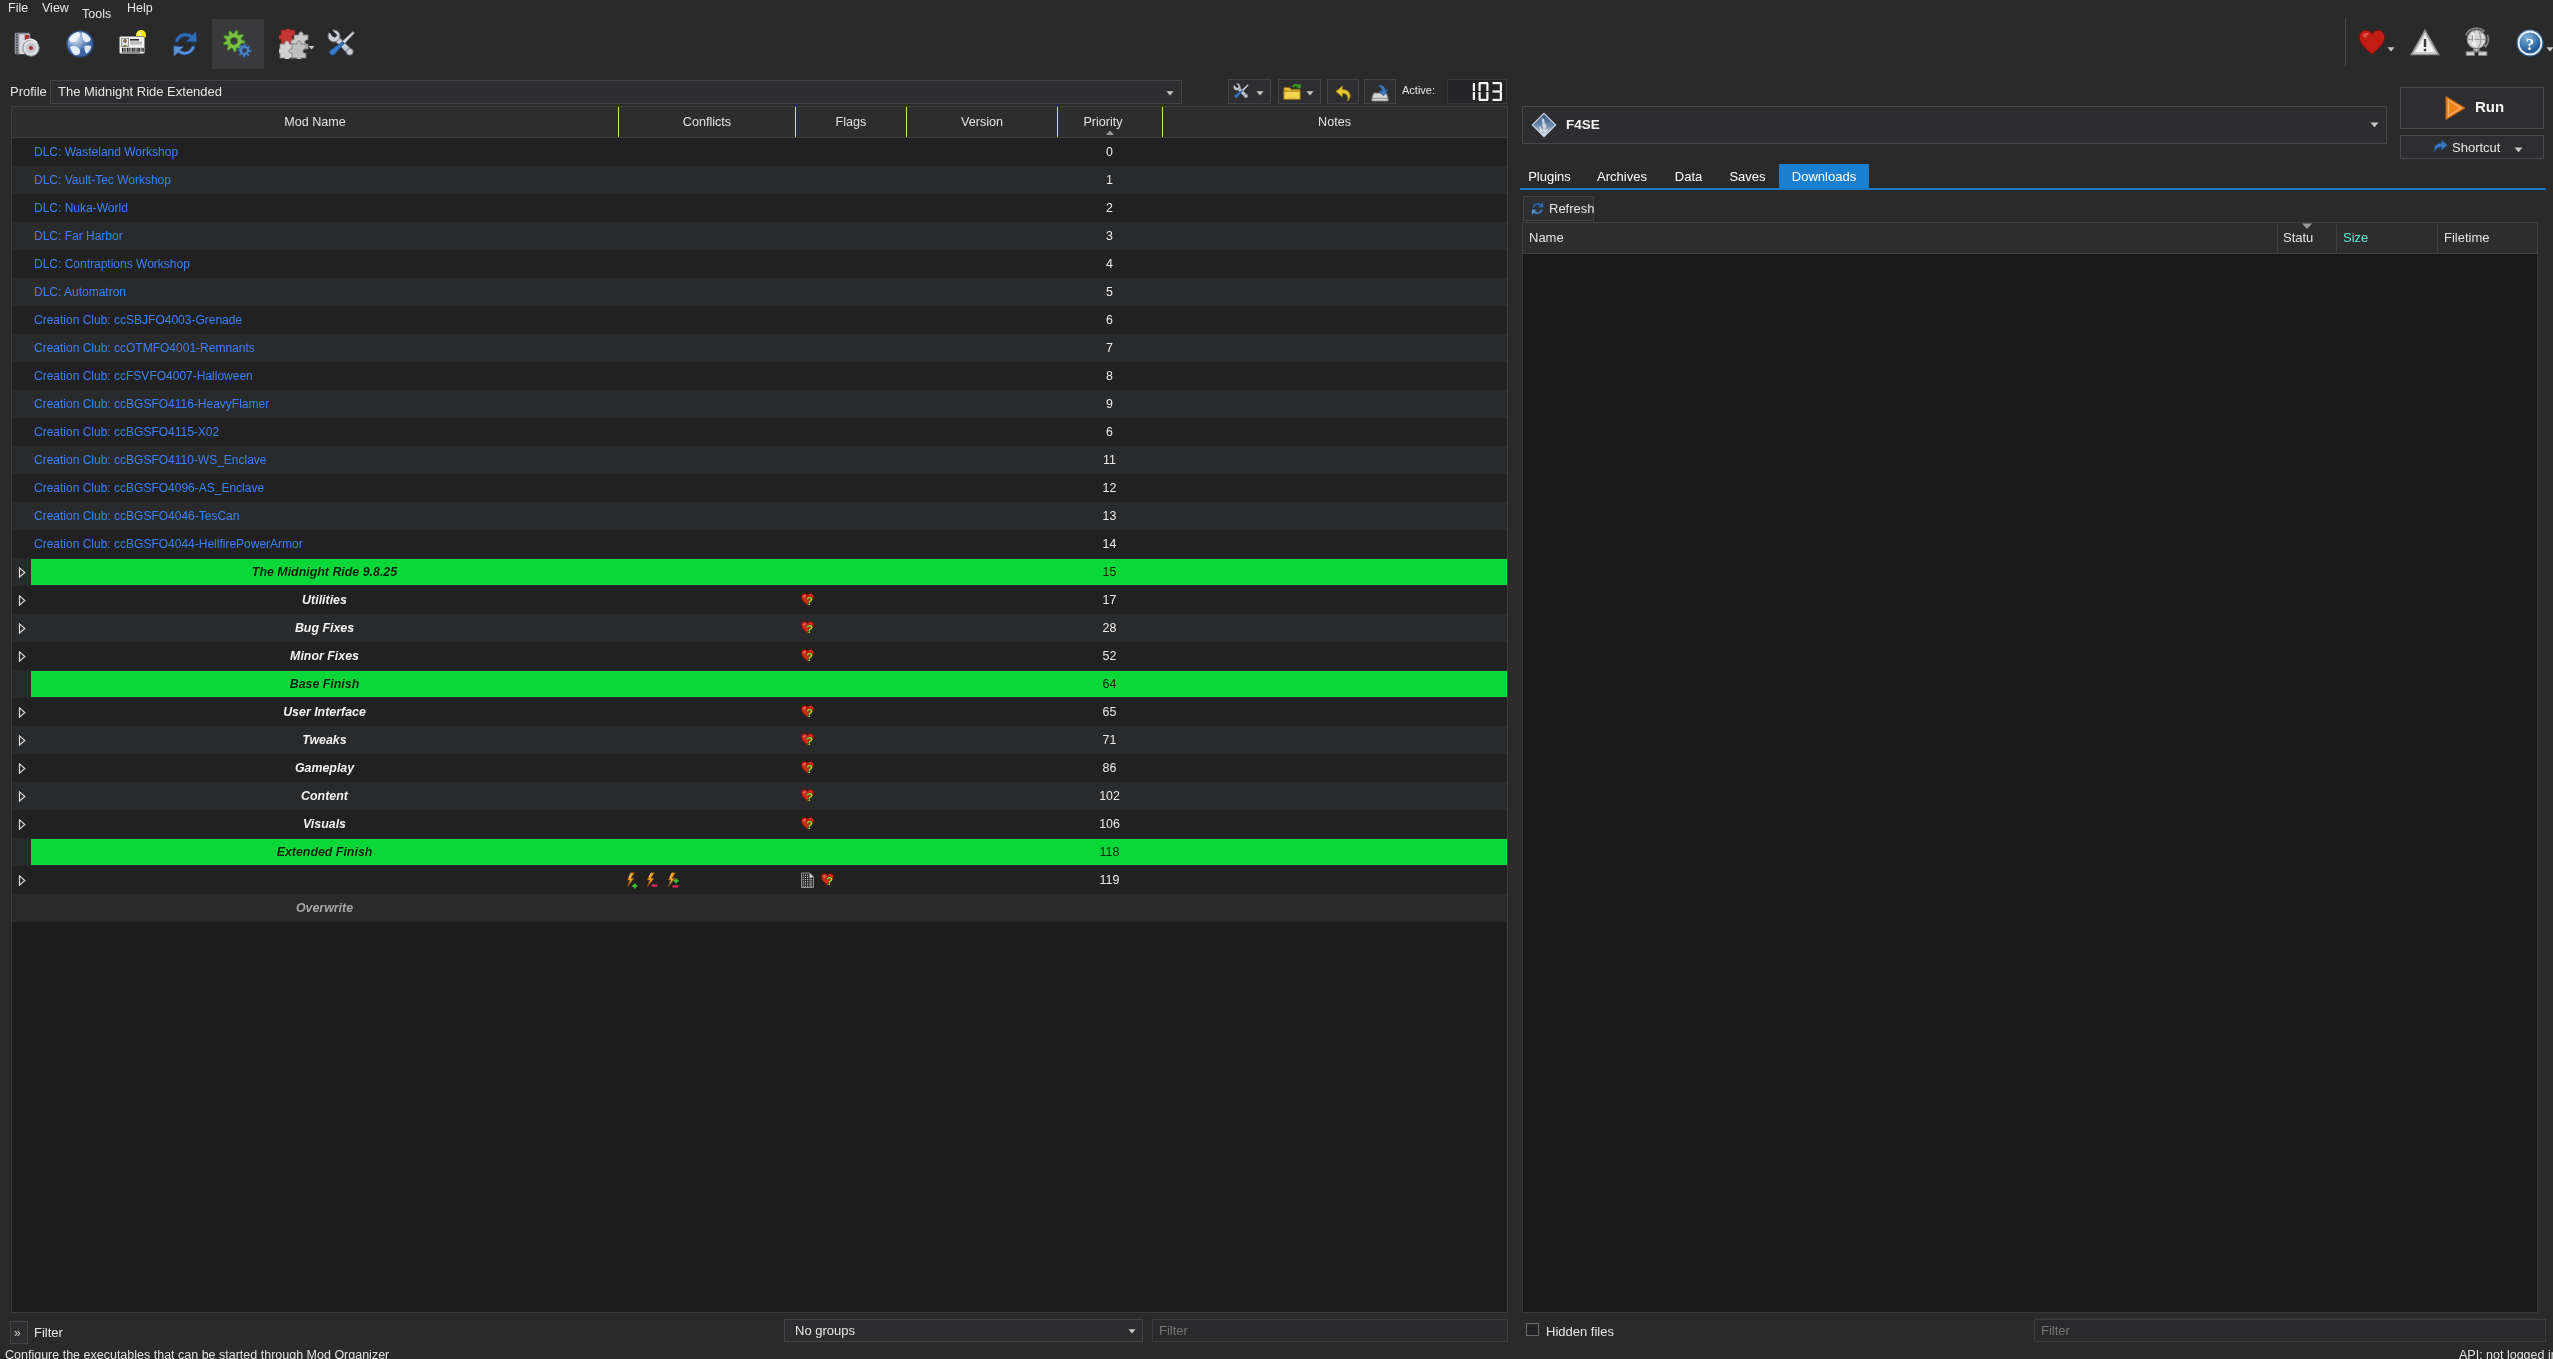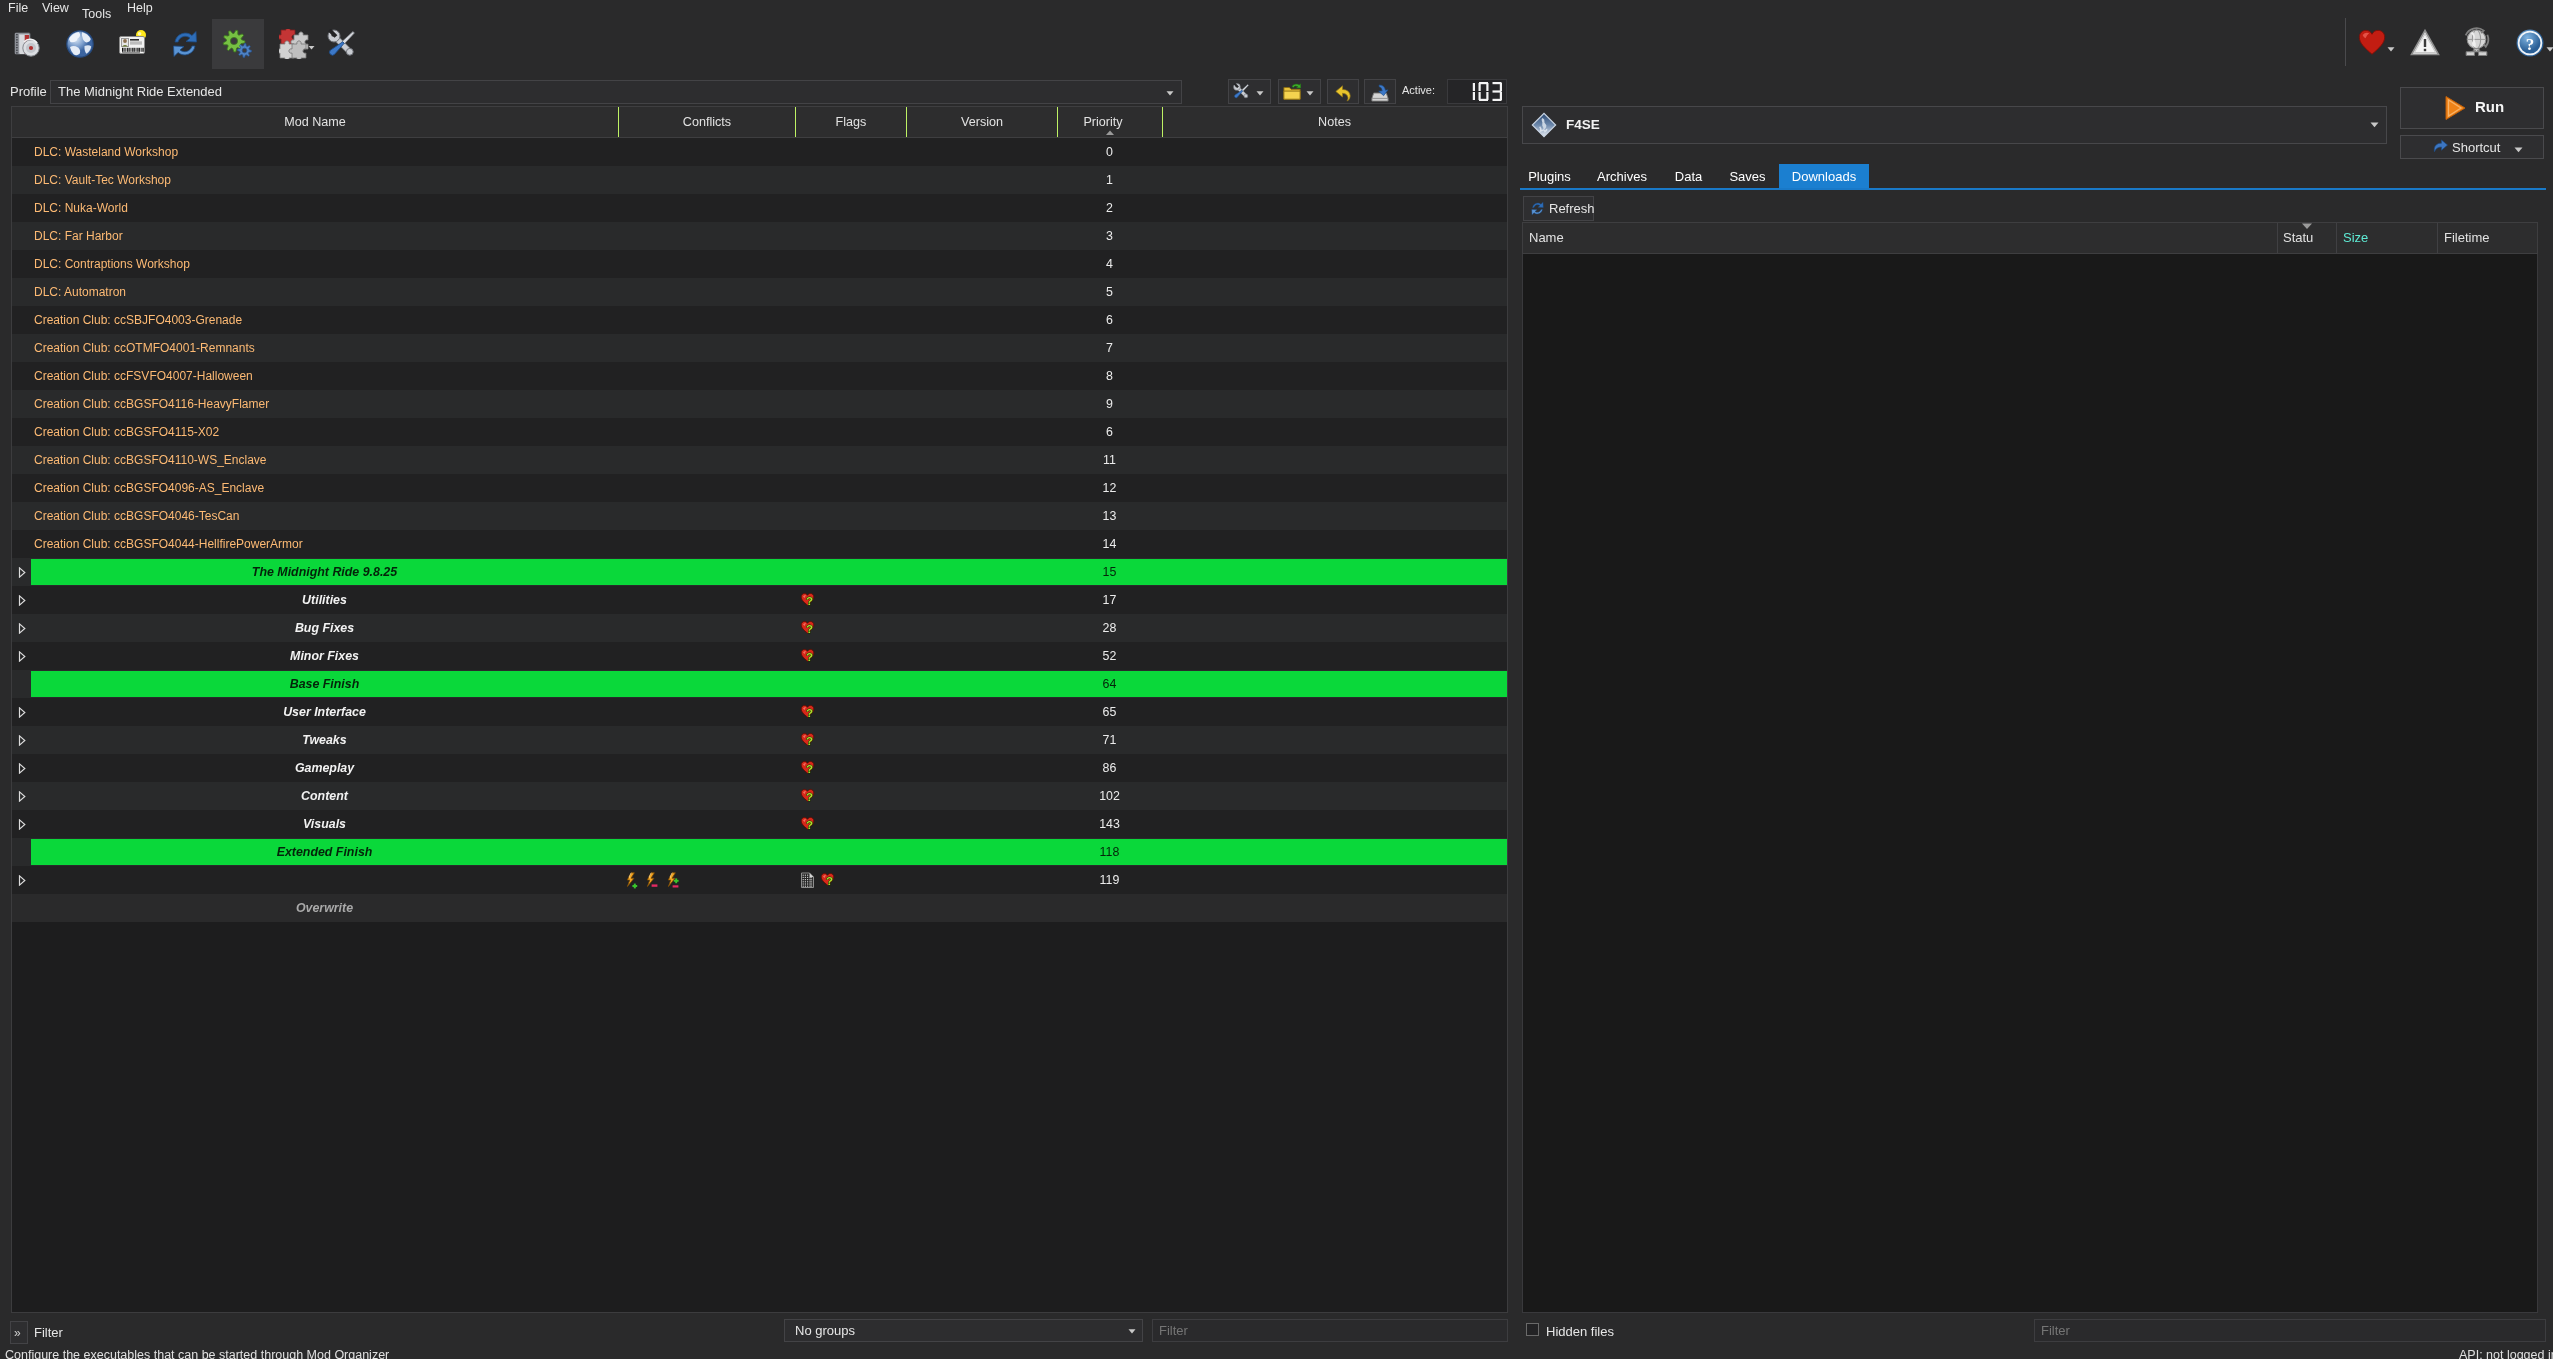--- a/index.html
+++ b/index.html
@@ -1,20 +1,20 @@
 <!DOCTYPE html>
 <html><head><meta charset="utf-8"><style>
 *{margin:0;padding:0;box-sizing:border-box}
 html,body{width:2553px;height:1359px;overflow:hidden;background:#2a2a2b;font-family:"Liberation Sans",sans-serif;-webkit-font-smoothing:antialiased}
 .abs{position:absolute}
 .txt{position:absolute;white-space:nowrap;color:#e6e6e6}
 .btn{position:absolute;background:#2e2e30;border:1px solid #434346}
 .combo{position:absolute;background:#2d2d2f;border:1px solid #434346}
 .row{position:absolute;left:12px;width:1495px;height:28px}
-.rname{position:absolute;left:22px;top:0;height:28px;line-height:28px;font-size:12px;color:#fdba74}
+.rname{position:absolute;left:22px;top:0;height:28px;line-height:28px;font-size:12px;color:#3b82f6}
 .rcat{position:absolute;left:19px;width:587px;height:28px;line-height:28px;text-align:center;font-size:12.4px;font-weight:bold;font-style:italic;color:#f2f2f2}
 .rsep{position:absolute;left:19px;top:1px;right:0;height:26px;background:#0ad83a}
 .rsept{position:absolute;left:19px;width:587px;height:28px;line-height:28px;text-align:center;font-size:12.4px;font-weight:bold;font-style:italic;color:#04240a}
 .rpri{position:absolute;left:1045px;width:105px;height:28px;line-height:28px;text-align:center;font-size:12.4px;color:#ececec}
 .hdr{position:absolute;background:#2d2d2e;border:1px solid #3e3e40;color:#e2e2e2}
 .hcell{position:absolute;top:0;height:30px;line-height:30px;text-align:center;font-size:12.6px;border-right:1px solid #bef264}
 .tab{position:absolute;top:0;height:23px;line-height:23px;font-size:13px;color:#ffffff;text-align:center}
 input{position:absolute;background:#2a2a2c;border:1px solid #3d3d40;color:#909090;font-size:13px;font-family:"Liberation Sans",sans-serif;padding-left:6px}
 </style></head>
 <body>
@@ -413,21 +413,21 @@
       <path d="M7.5 13.2 C3.6 10 1.2 7.6 1.2 4.9 C1.2 2.8 2.8 1.4 4.5 1.4 C5.8 1.4 6.9 2.2 7.5 3.3 C8.1 2.2 9.2 1.4 10.5 1.4 C12.2 1.4 13.8 2.8 13.8 4.9 C13.8 7.6 11.4 10 7.5 13.2 Z" fill="#d6281a" stroke="#5d0e06" stroke-width="0.9"></path>
       <path d="M3 4.6 Q4 2.6 6 3 Q5 4.4 4.8 6 Q3.6 5.6 3 4.6 Z" fill="#ef6f5f"></path>
       <text x="9.6" y="13.4" font-family="Liberation Sans" font-size="11.5" font-weight="bold" fill="#a8e02c" stroke="#1a2a02" stroke-width="0.9" paint-order="stroke" text-anchor="middle">?</text>
     </g>
   </svg>
 <svg class="abs" style="left:18px;top:791px" width="8" height="11" viewBox="0 0 8 11">
     <path d="M1.5 0.9 L6.8 5.5 L1.5 10.1 Z" fill="none" stroke="#dcdcdc" stroke-width="1.2"></path>
   </svg>
 <div class="row" style="top:810px;background:#212122">
     <div class="rcat">Visuals</div>
-    <div class="rpri">143</div>
+    <div class="rpri">106</div>
   </div>
 <svg class="abs" style="left:800px;top:816px" width="16" height="16" viewBox="0 0 16 16">
     <g>
       <path d="M7.5 13.2 C3.6 10 1.2 7.6 1.2 4.9 C1.2 2.8 2.8 1.4 4.5 1.4 C5.8 1.4 6.9 2.2 7.5 3.3 C8.1 2.2 9.2 1.4 10.5 1.4 C12.2 1.4 13.8 2.8 13.8 4.9 C13.8 7.6 11.4 10 7.5 13.2 Z" fill="#d6281a" stroke="#5d0e06" stroke-width="0.9"></path>
       <path d="M3 4.6 Q4 2.6 6 3 Q5 4.4 4.8 6 Q3.6 5.6 3 4.6 Z" fill="#ef6f5f"></path>
       <text x="9.6" y="13.4" font-family="Liberation Sans" font-size="11.5" font-weight="bold" fill="#a8e02c" stroke="#1a2a02" stroke-width="0.9" paint-order="stroke" text-anchor="middle">?</text>
     </g>
   </svg>
 <svg class="abs" style="left:18px;top:819px" width="8" height="11" viewBox="0 0 8 11">
     <path d="M1.5 0.9 L6.8 5.5 L1.5 10.1 Z" fill="none" stroke="#dcdcdc" stroke-width="1.2"></path>

